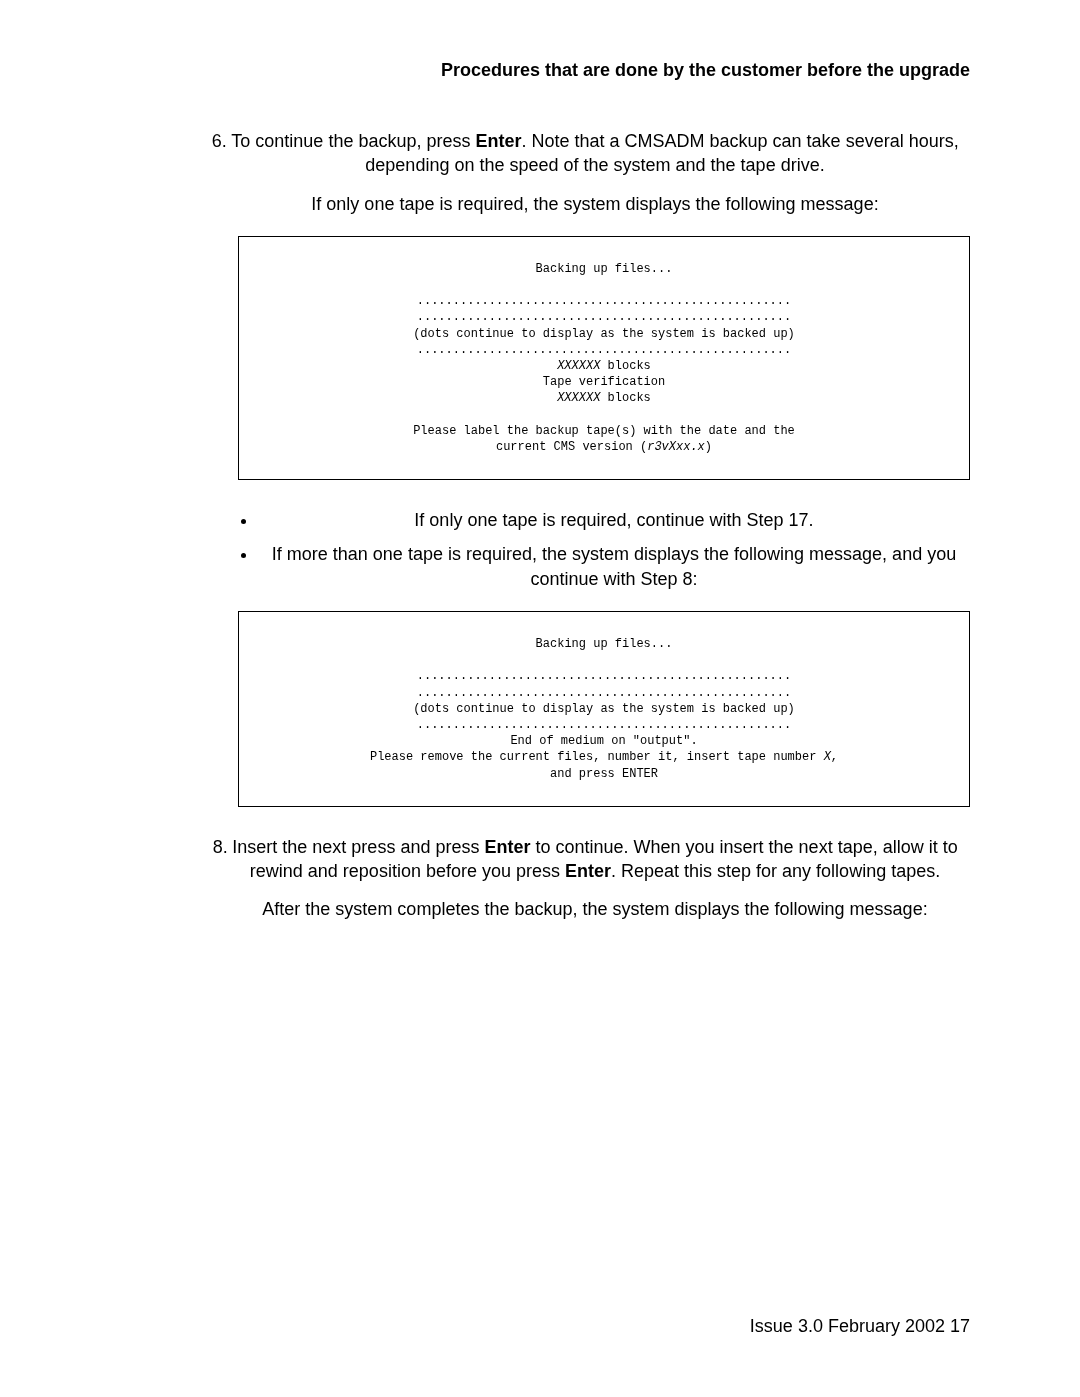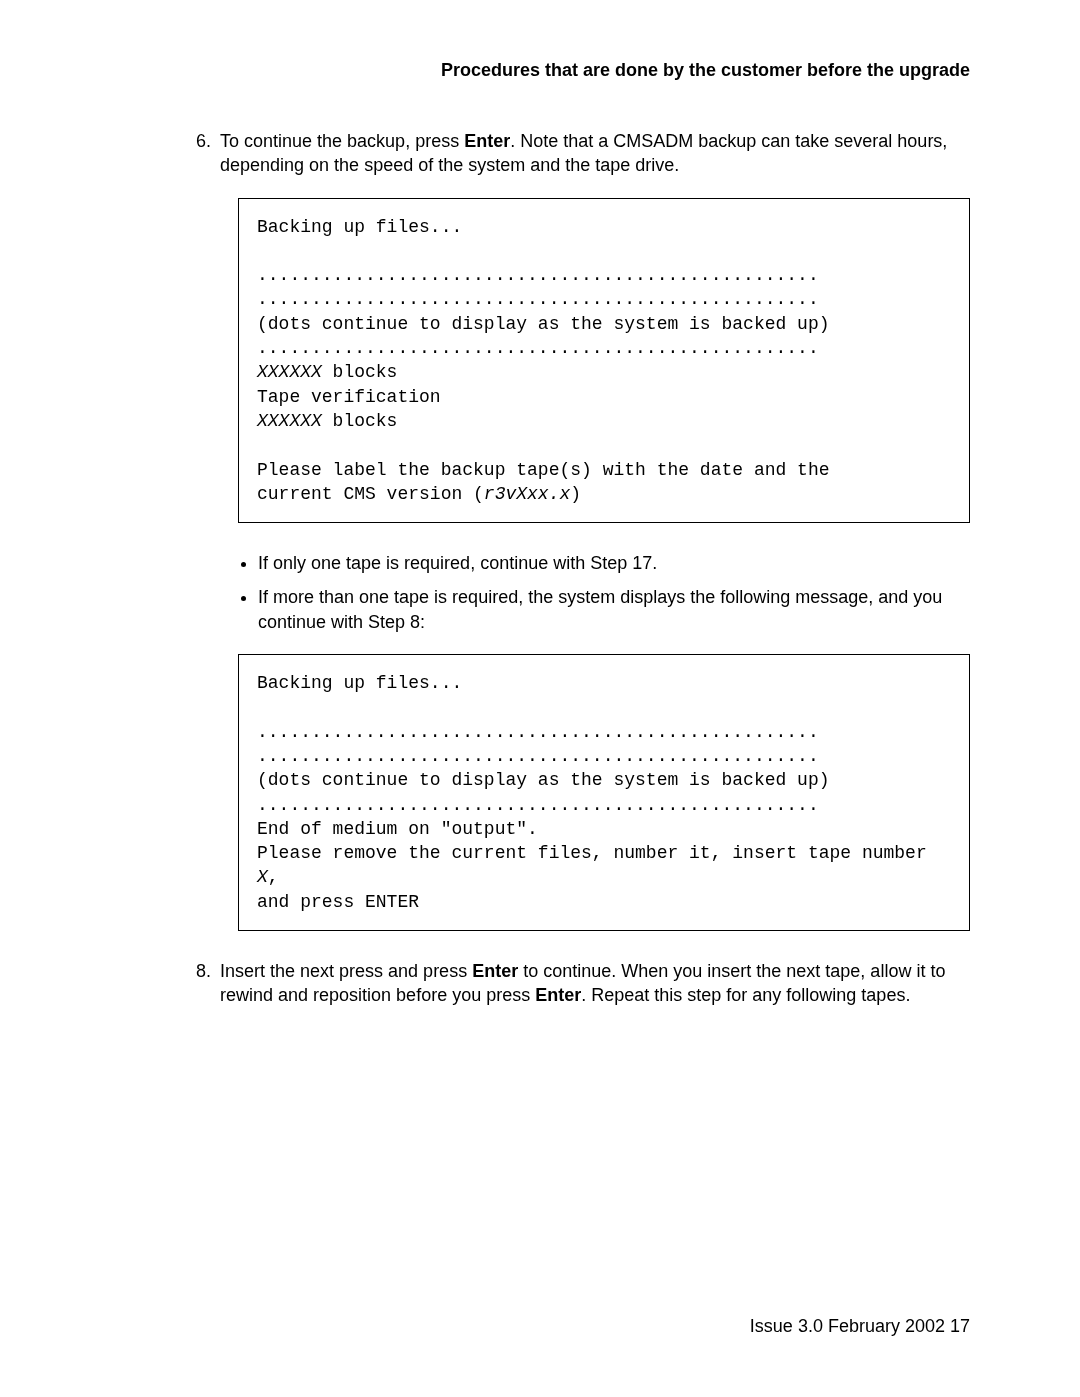--- a/index.html
+++ b/index.html
@@ -21,38 +21,39 @@
     font-weight: bold;
     font-size: 18px;
     margin-bottom: 48px;
     padding-right: 10px;
   }
   .content {
     margin-left: 120px;
     margin-right: 10px;
     font-size: 18px;
     line-height: 1.35;
+    text-align: center;
   }
   .step {
     margin-bottom: 12px;
   }
   .step-num {
     display: inline-block;
     width: 24px;
     margin-left: -24px;
   }
   .para {
     margin-bottom: 14px;
   }
   .code-box {
     border: 1px solid #000;
-    padding: 16px 18px;
+    padding: 24px 18px;
     margin: 20px 0 28px 18px;
     font-family: "Courier New", Courier, monospace;
-    font-size: 18px;
+    font-size: 12px;
     line-height: 1.35;
     white-space: pre-wrap;
   }
   .italic { font-style: italic; }
   .bold { font-weight: bold; }
   ul.bullets {
     list-style: disc;
     margin: 10px 0 14px 0;
     padding-left: 38px;
   }
@@ -72,20 +73,21 @@
 
 <div class="page">
   <div class="header">Procedures that are done by the customer before the upgrade</div>
 
   <div class="content">
 
     <div class="step">
       <div class="para">
         <span class="step-num">6.</span><span>To continue the backup, press </span><span class="bold">Enter</span><span>. Note that a CMSADM backup can take several hours, depending on the speed of the system and the tape drive.</span>
       </div>
+      <div class="para">If only one tape is required, the system displays the following message:</div>
     </div>
 
     <div class="code-box"><span>Backing up files...</span>
 <span></span>
 <span>....................................................</span>
 <span>....................................................</span>
 <span>(dots continue to display as the system is backed up)</span>
 <span>....................................................</span>
 <span class="italic">XXXXXX</span><span> blocks</span>
 <span>Tape verification</span>
@@ -108,19 +110,20 @@
 <span>(dots continue to display as the system is backed up)</span>
 <span>....................................................</span>
 <span>End of medium on "output".</span>
 <span>Please remove the current files, number it, insert tape number </span><span class="italic">X</span><span>,</span>
 <span>and press ENTER</span></div>
 
     <div class="step">
       <div class="para">
         <span class="step-num">8.</span><span>Insert the next press and press </span><span class="bold">Enter</span><span> to continue. When you insert the next tape, allow it to rewind and reposition before you press </span><span class="bold">Enter</span><span>. Repeat this step for any following tapes.</span>
       </div>
+      <div class="para">After the system completes the backup, the system displays the following message:</div>
     </div>
 
 
   </div>
 
   <div class="footer">Issue 3.0   February 2002   17</div>
 </div>
 
 </body></html>

